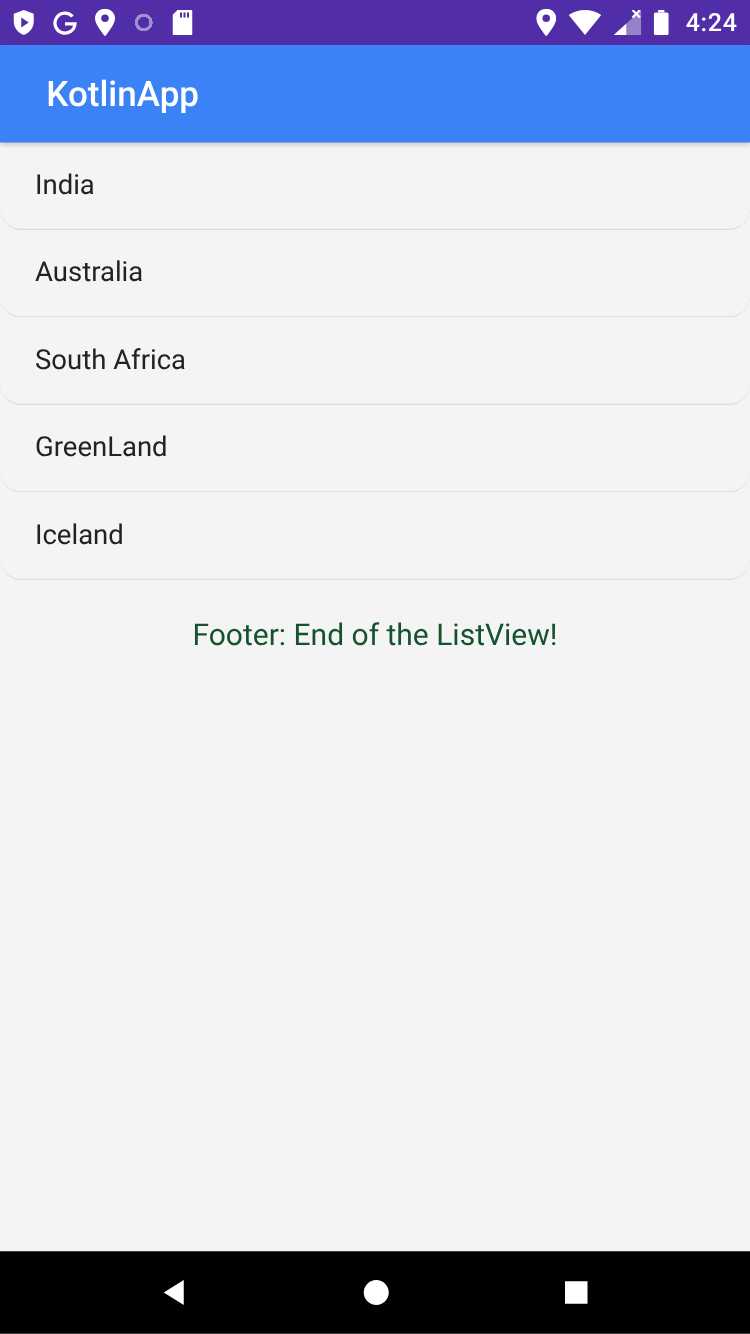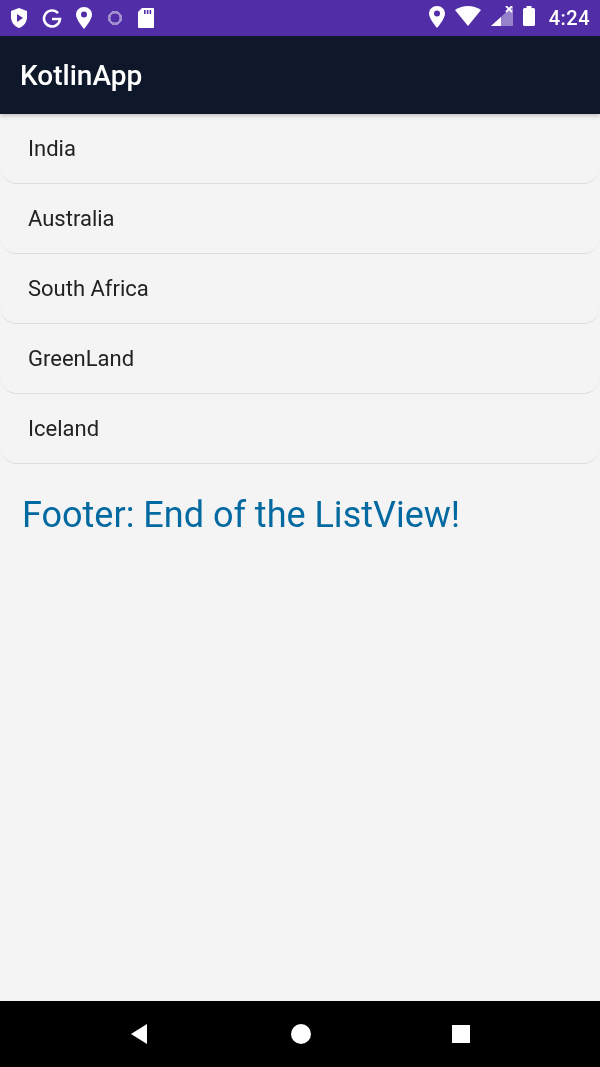--- a/index.html
+++ b/index.html
@@ -8,31 +8,31 @@
   
   .status-bar {
     height: 36px;
     background: #512da8;
     display: flex;
     align-items: center;
     padding: 0 10px;
     color: #fff;
   }
   .status-left { display: flex; align-items: center; gap: 14px; }
-  .status-right { margin-left: auto; display: flex; gap: 10px; }
+  .status-right { margin-left: auto; display: flex; align-items: center; gap: 10px; }
   .status-time { font-size: 20px; font-weight: 500; letter-spacing: 0.5px; margin-left: 4px; }
   .status-bar svg { display: block; }
 
   
   .action-bar {
     height: 78px;
-    background: #0f172a;
+    background: #3b82f6;
     display: flex;
     align-items: center;
-    padding: 0 20px;
+    padding: 0 37px;
     box-shadow: 0 2px 4px rgba(0,0,0,0.2);
     position: relative;
     z-index: 1;
   }
   .action-bar .title {
     color: #fff;
     font-size: 28px;
     font-weight: 500;
   }
 
@@ -41,23 +41,24 @@
 
   .list-item {
     font-size: 22px;
     color: #222;
     padding: 22px 28px;
     border-bottom: 1px solid #ddd;
     border-radius: 17px;
   }
 
   .footer {
-    font-size: 36px;
-    color: #0369a1;
+    font-size: 24px;
+    color: #14532d;
     padding: 30px 22px;
+    text-align: center;
   }
 
   
   .nav-bar {
     position: absolute;
     bottom: 0;
     left: 0;
     width: 600px;
     height: 66px;
     background: #000;

